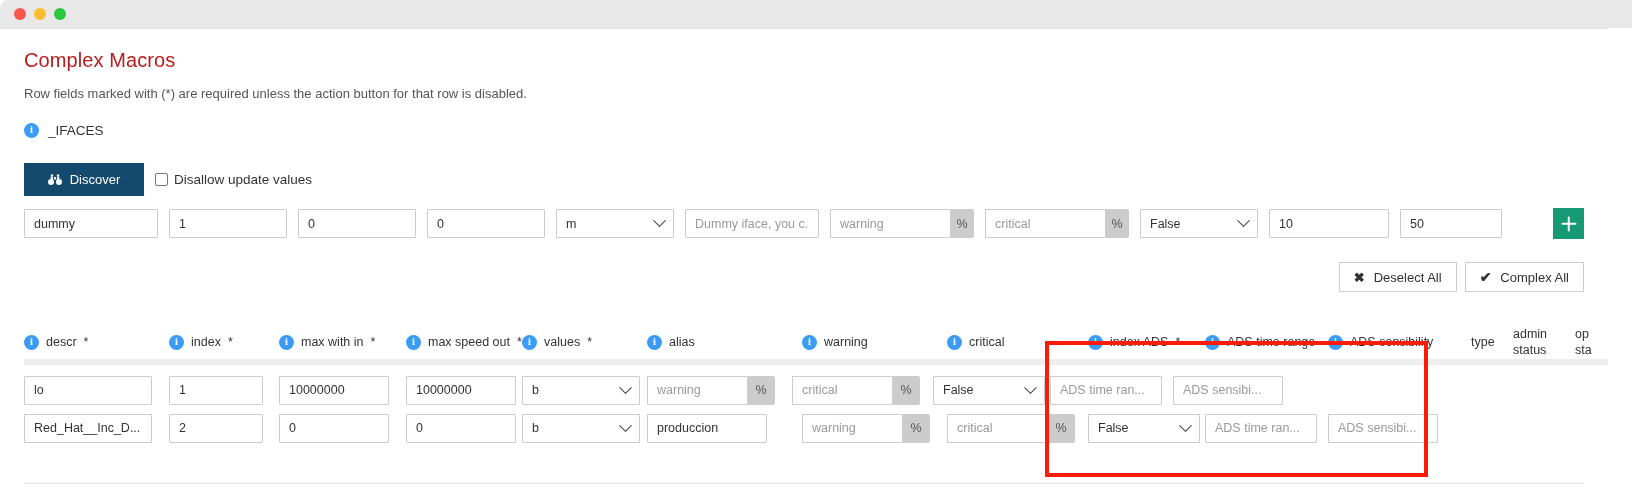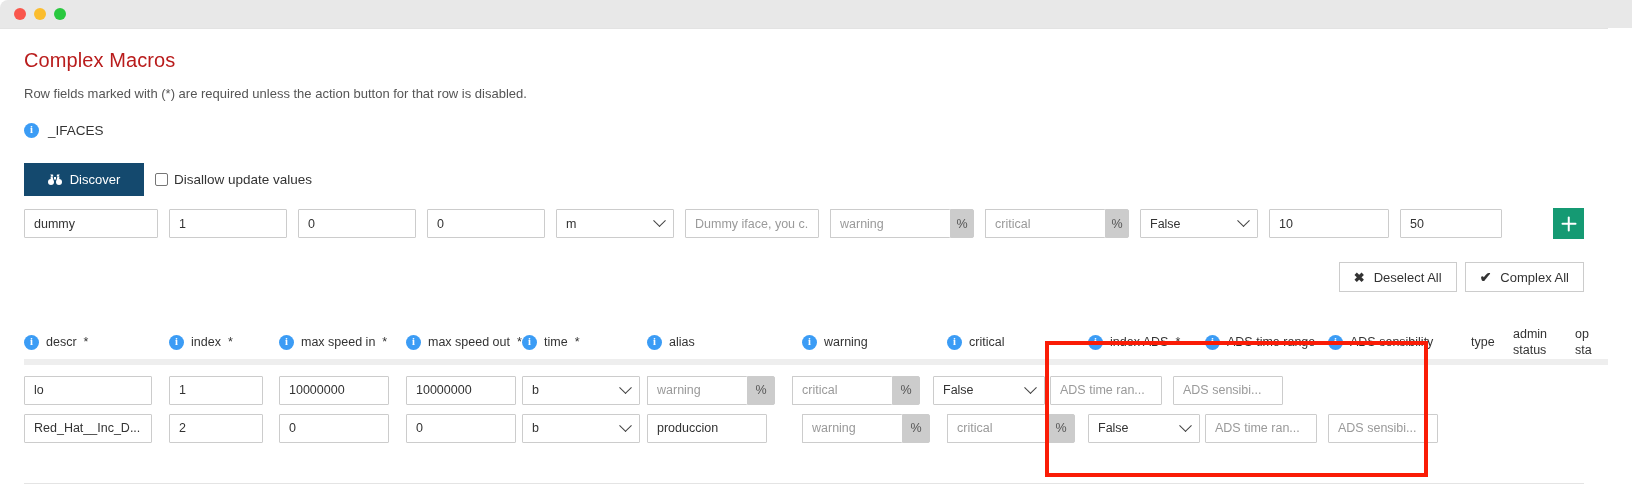--- a/index.html
+++ b/index.html
@@ -248,31 +248,31 @@
           <span class="lbl">descr</span>
           <span class="lbl">*</span>
         </div>
         <div class="th" style="width:110px">
           <span class="info-icon"></span>
           <span class="lbl">index</span>
           <span class="lbl">*</span>
         </div>
         <div class="th" style="width:127px">
           <span class="info-icon"></span>
-          <span class="lbl">max speed in</span>
+          <span class="lbl">max with in</span>
           <span class="lbl">*</span>
         </div>
         <div class="th" style="width:116px">
           <span class="info-icon"></span>
           <span class="lbl">max speed out</span>
           <span class="lbl">*</span>
         </div>
         <div class="th" style="width:125px">
           <span class="info-icon"></span>
-          <span class="lbl">time</span>
+          <span class="lbl">values</span>
           <span class="lbl">*</span>
         </div>
         <div class="th" style="width:155px">
           <span class="info-icon"></span>
           <span class="lbl">alias</span>
         </div>
         <div class="th" style="width:145px">
           <span class="info-icon"></span>
           <span class="lbl">warning</span>
         </div>

